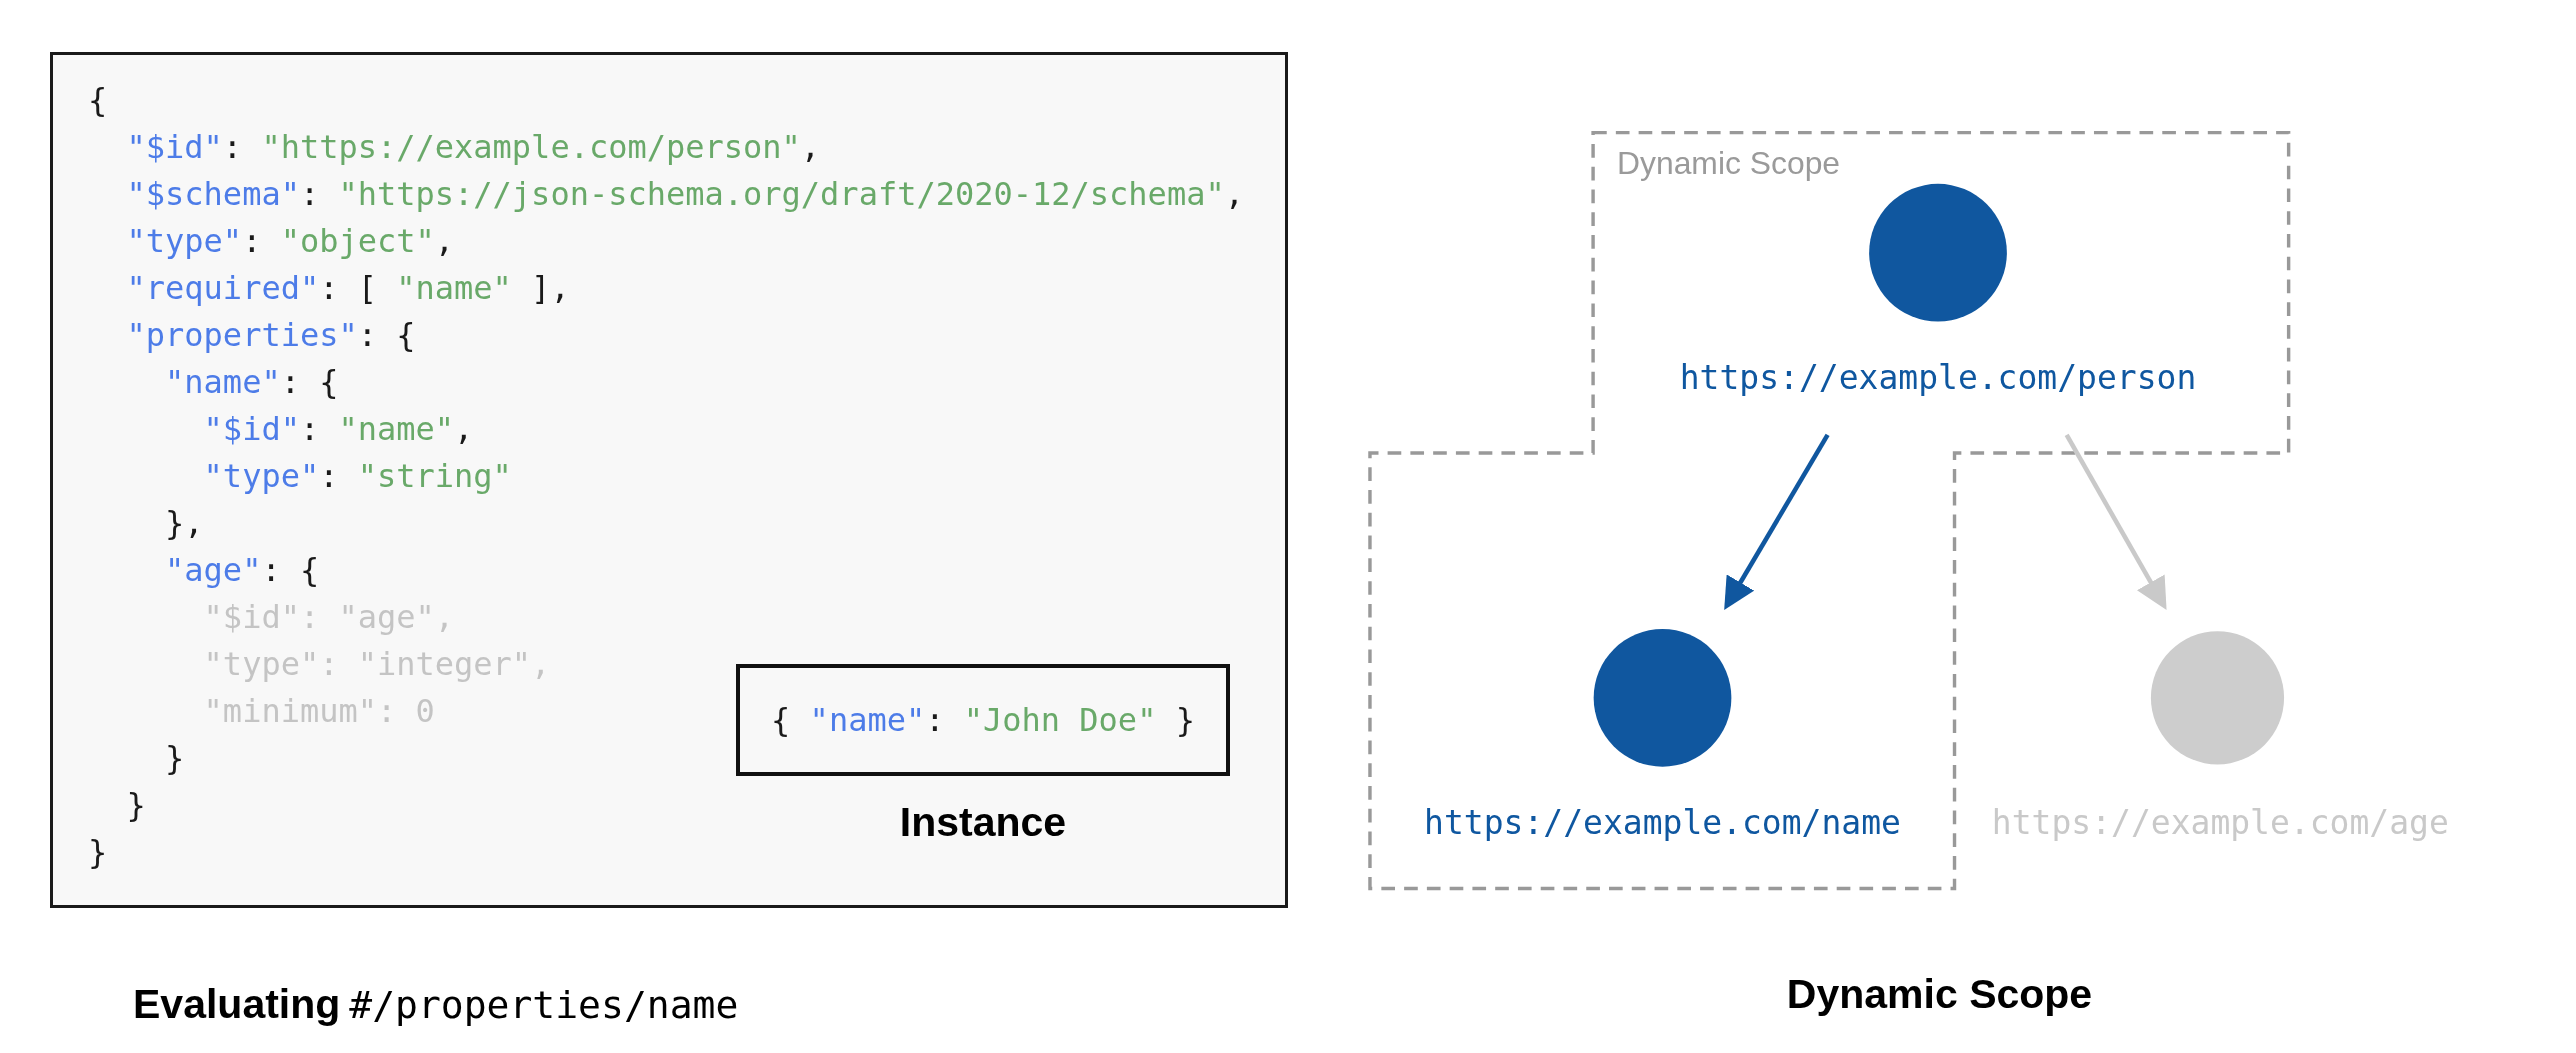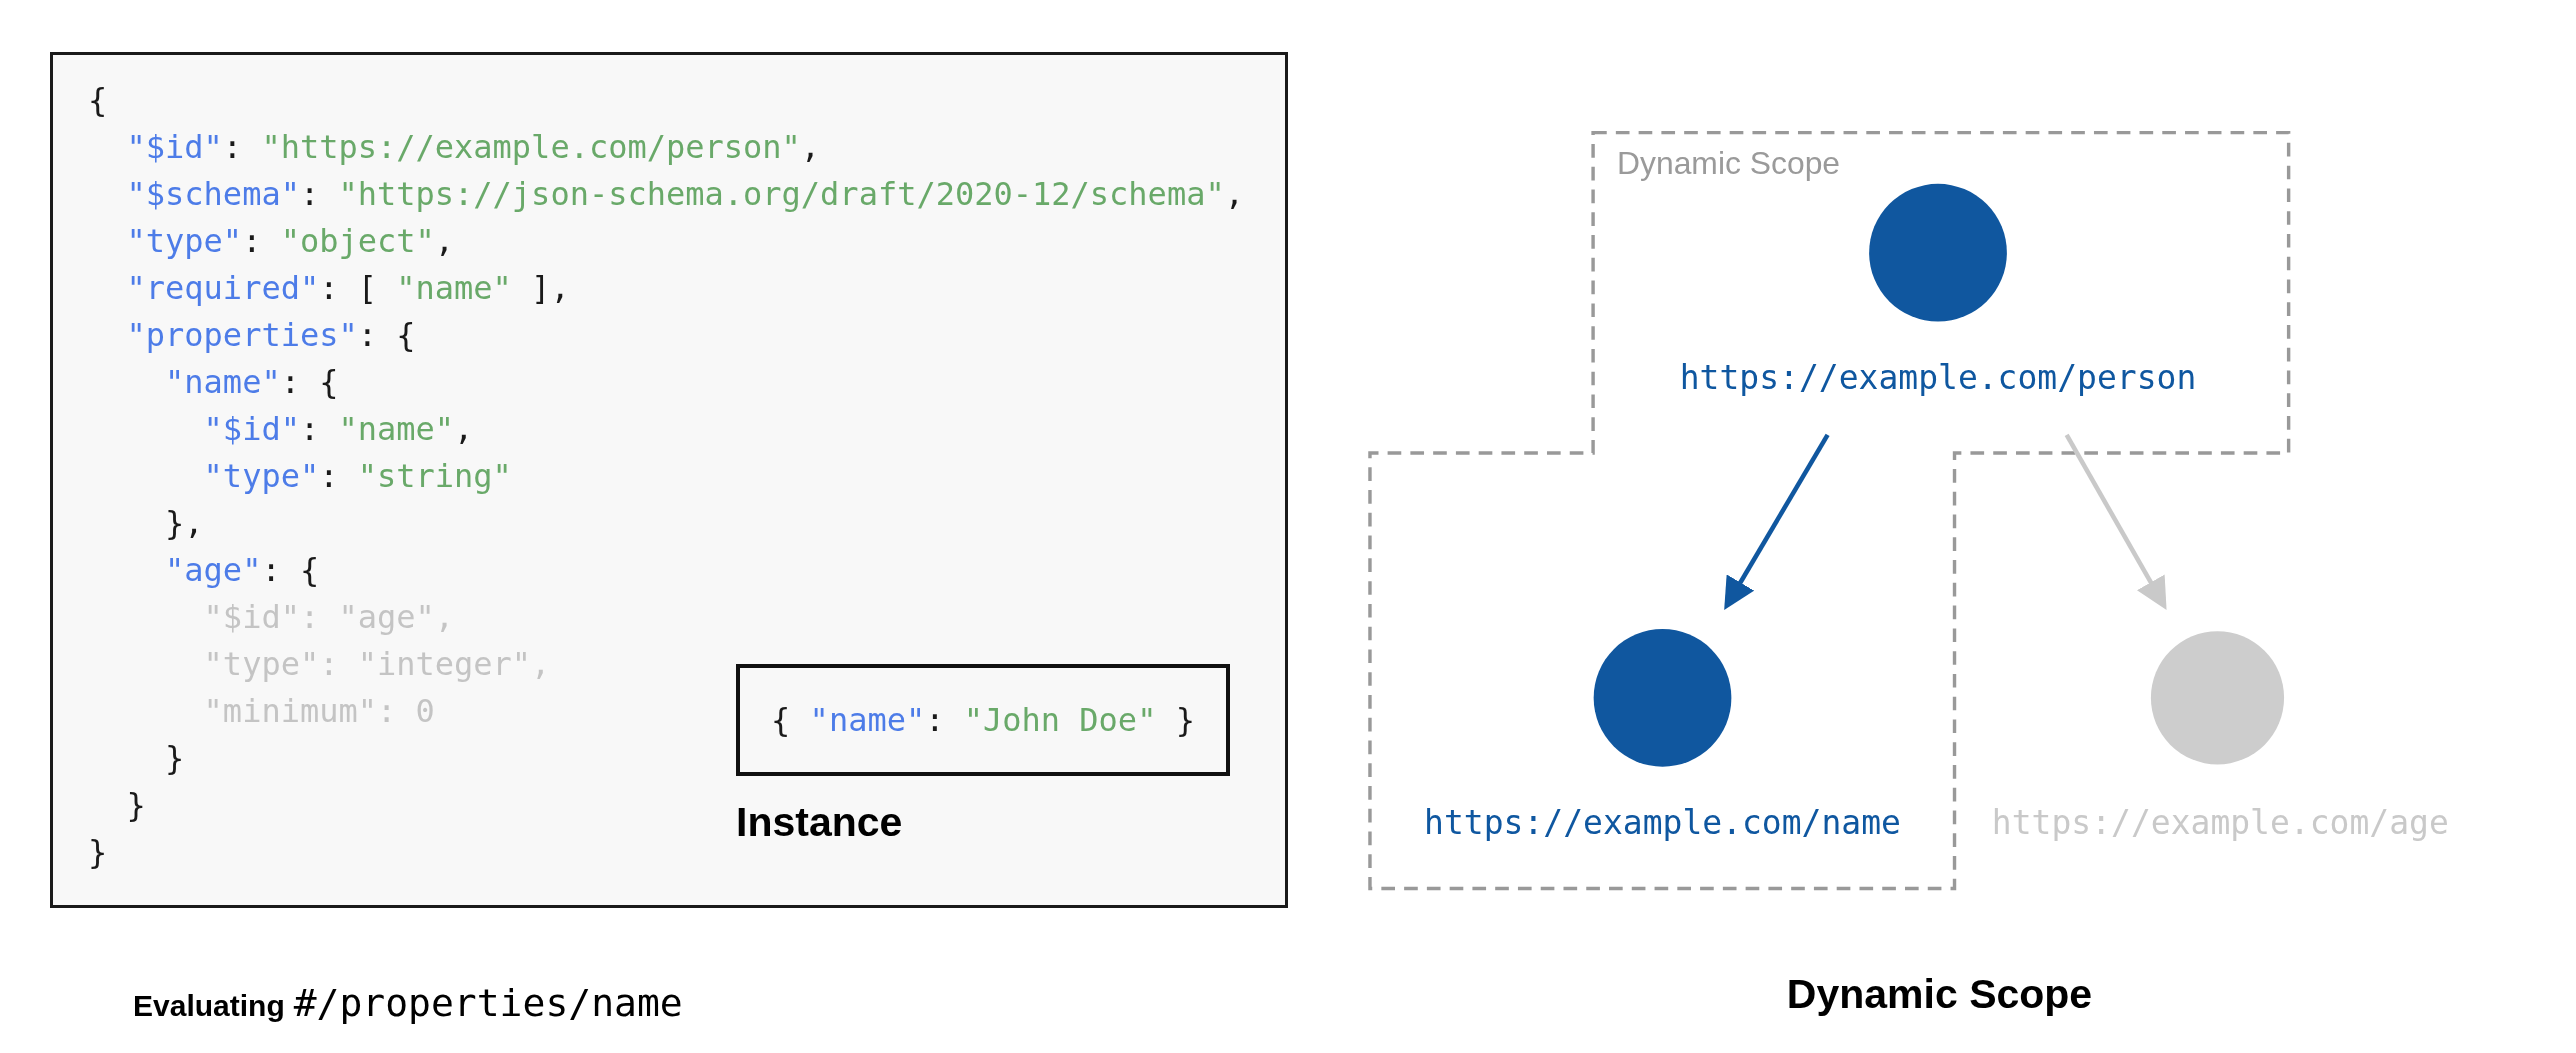--- a/index.html
+++ b/index.html
@@ -24,26 +24,26 @@
   .seg-p{color:var(--code-punct);}
   .seg-k{color:var(--code-key-blue);}
   .seg-s{color:var(--code-string-green);}
   .cl.dim .seg-p,.cl.dim .seg-k,.cl.dim .seg-s,.cl.dim{color:var(--code-dim-gray);}
 
   .instance-box{position:absolute;left:683px;top:609px;width:494px;height:112px;
                 background:var(--panel-bg);border:4.6px solid #111111;
                 display:flex;align-items:center;justify-content:center;
                 font-family:"DejaVu Sans Mono","Liberation Mono",monospace;
                 font-size:32px;white-space:pre;}
-  .instance-label{position:absolute;left:736px;top:799px;width:494px;text-align:left;
+  .instance-label{position:absolute;left:736px;top:799px;width:494px;text-align:center;
                   font-weight:bold;font-size:41px;color:var(--caption-black);}
 
   
   .caption-left{position:absolute;left:123px;top:971px;white-space:pre;}
-  .caption-left .bold{font-weight:bold;font-size:30px;color:var(--caption-black);margin-top:20px;}
+  .caption-left .bold{font-weight:bold;font-size:41px;color:var(--caption-black);margin-top:20px;}
   .caption-left .mono{font-family:"DejaVu Sans Mono","Liberation Mono",monospace;
                       font-size:38px;color:var(--caption-black);margin-left:9px;}
   .caption-right{position:absolute;left:1370px;top:971px;width:1139px;text-align:center;
                  font-weight:bold;font-size:41px;color:var(--caption-black);}
 
   
   .diagram{position:absolute;left:0;top:0;width:2576px;height:1053px;}
   .scope-outline{fill:none;stroke:var(--scope-dash-gray);stroke-width:6;stroke-dasharray:24 16;}
   .node-blue{fill:var(--node-blue);}
   .node-gray{fill:var(--node-gray);}

